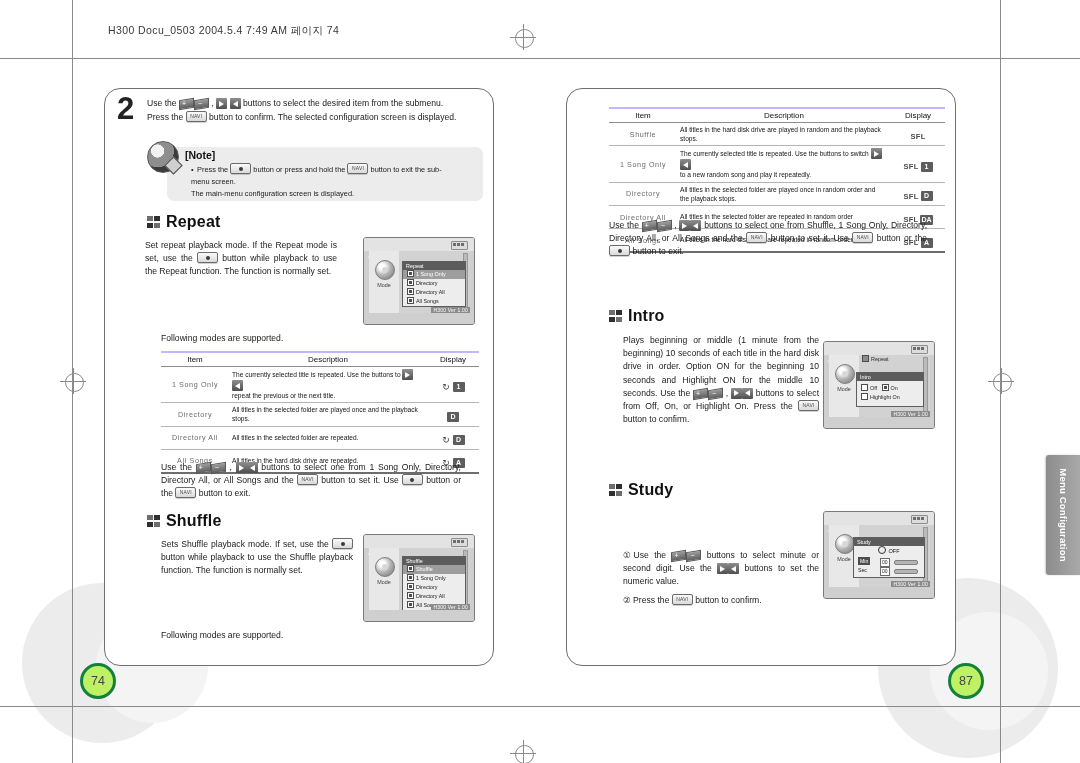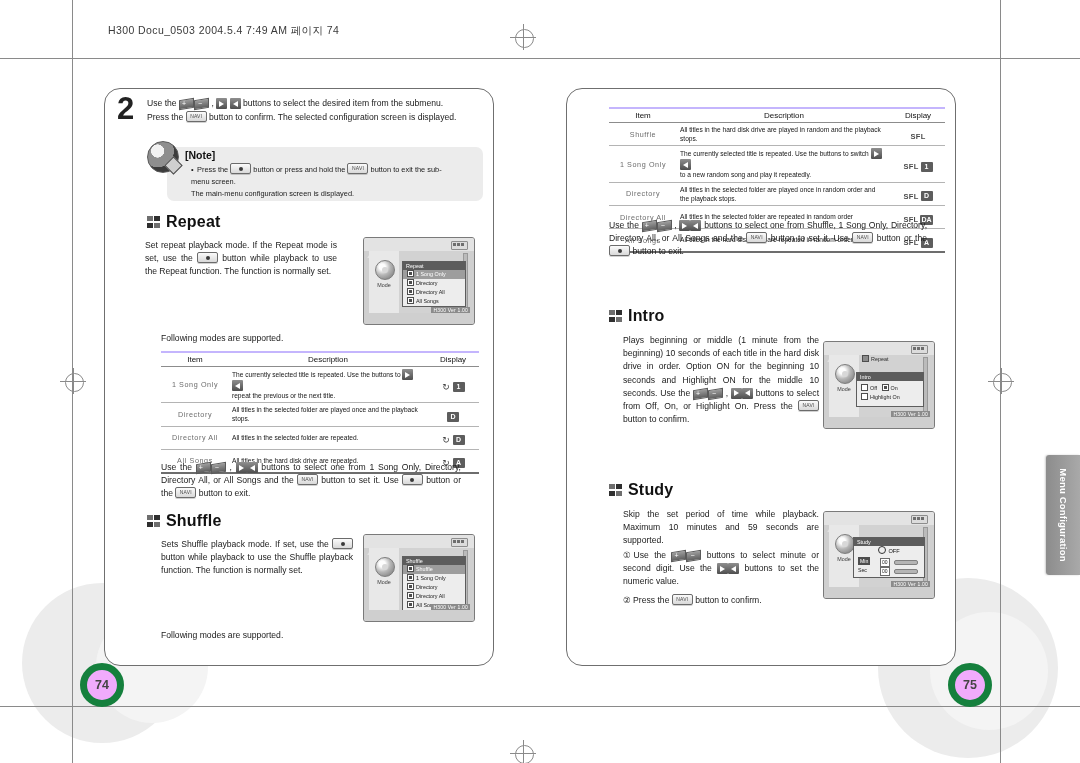--- a/index.html
+++ b/index.html
@@ -36,22 +36,22 @@
     position:absolute;top:88px;width:390px;height:578px;
     background:#ffffff;border:1px solid #6f6f6f;border-radius:16px;
     box-sizing:border-box;
   }
   .page.left{left:104px;}
   .page.right{left:566px;}
   .page-inner{position:absolute;left:0;top:0;right:0;bottom:0;}
 
   .folio{
     position:absolute;width:30px;height:30px;border-radius:50%;
-    background:#f0abfc;border:7px solid #15803d;
-    font-size:12.5px;font-weight:bold;color:#444;
+    background:#bef264;border:3px solid #15803d;
+    font-size:12.5px;font-weight:normal;color:#444;
     display:flex;align-items:center;justify-content:center;
   }
 
   
   .step-num{
     position:absolute;left:12px;top:4px;
     font-size:31px;font-weight:bold;color:#222;line-height:1;
   }
   .step-body{
     position:absolute;left:42px;top:8px;right:8px;
@@ -577,23 +577,20 @@
 
     <div class="sec-head" style="left:42px;top:392px;">
       <span class="sec-mark">
           <i></i>
           <i></i>
           <i></i>
           <i></i>
         </span>
       <span class="sec-title">Study</span>
     </div>
-    <div class="para" style="left:56px;top:419px;width:196px;">
-      <span>Skip the set period of time while playback. Maximum 10 minutes and 59 seconds are supported.</span>
-    </div>
     <div class="para" style="left:56px;top:460px;width:196px;">
       <span>①</span><span>Use the</span>
       <span class="key-vol">
         <span class="vb a"></span><span class="vb b"></span><span class="sym p">+</span><span class="sym m">−</span>
       </span>
       <span>buttons to select minute or second digit. Use the</span>
       <span class="key-skip fwd"></span><span class="key-skip rew"></span>
       <span>buttons to set the numeric value.</span>
     </div>
     <div class="para nojust" style="left:56px;top:505px;width:196px;">
@@ -632,13 +629,13 @@
             <span class="trk"></span>
           </div>
         </div>
       </div>
       <div class="foot"></div>
       <div class="ver">H300 Ver 1.00</div>
     </div>
 
   </div>
 </div>
-<div class="folio" style="left:948px;top:663px;">75</div>
+<div class="folio" style="left:948px;top:663px;">87</div>
 
 </body></html>

